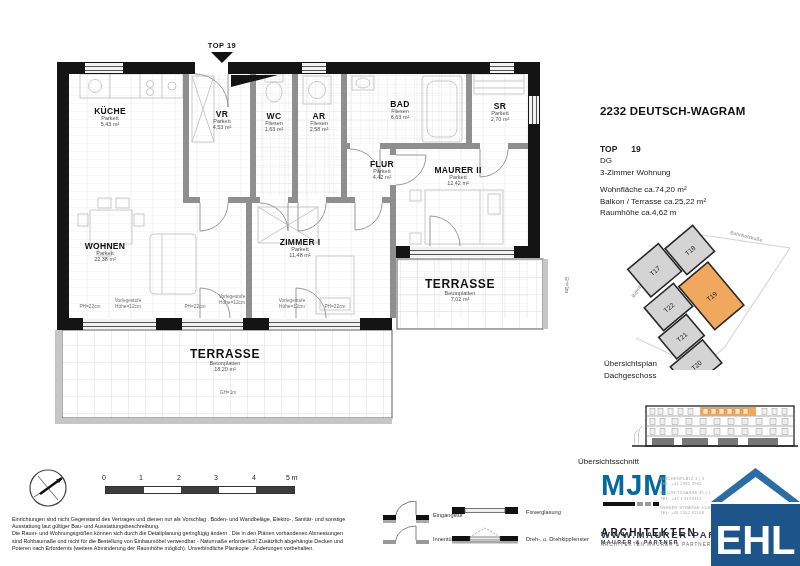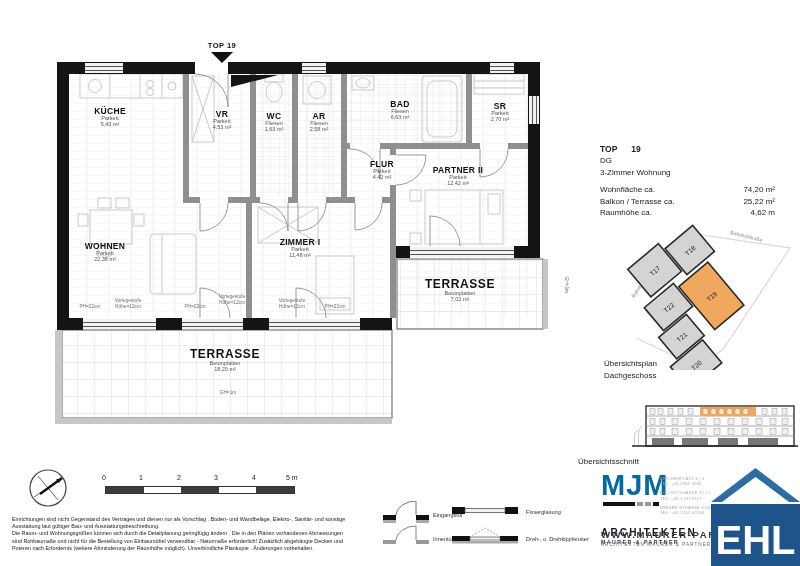--- a/index.html
+++ b/index.html
@@ -20,21 +20,21 @@
   .topmark{position:absolute;transform:translateX(-50%);font-size:7.5px;font-weight:bold;color:#111;letter-spacing:.5px}
   .tri-down{position:absolute;transform:translateX(-50%);width:0;height:0;
             border-left:11px solid transparent;border-right:11px solid transparent;border-top:11px solid #111}
 
   
   .addr{position:absolute;left:600px;top:104px;font-size:11.5px;font-weight:bold;letter-spacing:.2px;line-height:1.3;color:#111}
   .meta{position:absolute;left:600px;top:143px;font-size:8px;line-height:1.45;color:#222}
   .meta .topline{font-weight:bold;font-size:8.5px}
   .meta .topline .num{margin-left:14px}
   .areas{position:absolute;left:600px;top:184px;width:175px;font-size:8px;color:#222}
-  .areas .row{display:flex;justify-content:space-between;line-height:1.45}
+  .areas .row{display:flex;line-height:1.45}
   .cap{position:absolute;font-size:8px;line-height:1.55;color:#222}
 
   
   .scale-labels span{position:absolute;font-size:7px;color:#222}
   .scalebar{position:absolute;left:105px;top:486px;width:188px;height:6px;border:1px solid #333;display:flex}
   .scalebar i{display:block;height:100%}
   .legend-label{position:absolute;font-size:5.6px;color:#333;white-space:nowrap}
   .disc{position:absolute;left:12px;top:516px;width:362px;font-size:5.4px;line-height:1.33;color:#222}
 
   
@@ -214,21 +214,21 @@
     <div class="rn">SR</div>
     <div class="rs">Parkett</div>
     <div class="rs">2,70 m²</div>
   </div>
   <div class="room-label" style="left:372px;top:120px">
     <div class="rn">FLUR</div>
     <div class="rs">Parkett</div>
     <div class="rs">4,42 m²</div>
   </div>
   <div class="room-label" style="left:448px;top:126px">
-    <div class="rn">PARTNER II</div>
+    <div class="rn">MAURER II</div>
     <div class="rs">Parkett</div>
     <div class="rs">12,42 m²</div>
   </div>
   <div class="room-label" style="left:95px;top:202px">
     <div class="rn">WOHNEN</div>
     <div class="rs">Parkett</div>
     <div class="rs">22,38 m²</div>
   </div>
   <div class="room-label" style="left:290px;top:198px">
     <div class="rn">ZIMMER I</div>
@@ -250,20 +250,21 @@
   <div class="anno w" style="left:118px;top:258px">Vorlegestufe Höhe=12cm</div>
   <div class="anno" style="left:185px;top:264px">PH=22cm</div>
   <div class="anno w" style="left:222px;top:254px">Vorlegestufe Höhe=12cm</div>
   <div class="anno w" style="left:282px;top:258px">Vorlegestufe Höhe=12cm</div>
   <div class="anno" style="left:325px;top:264px">PH=22cm</div>
   <div class="anno" style="left:218px;top:350px">GH=1m</div>
   <div class="anno vert" style="left:556px;top:242px">GH=1m</div>
 </div>
 
 <div class="addr">
+  <div>2232 DEUTSCH-WAGRAM</div>
 </div>
 
 <div class="meta">
   <div class="topline"><span>TOP</span><span class="num">19</span></div>
   <div>DG</div>
   <div>3-Zimmer Wohnung</div>
 </div>
 
 <div class="areas">
   <div class="row">

